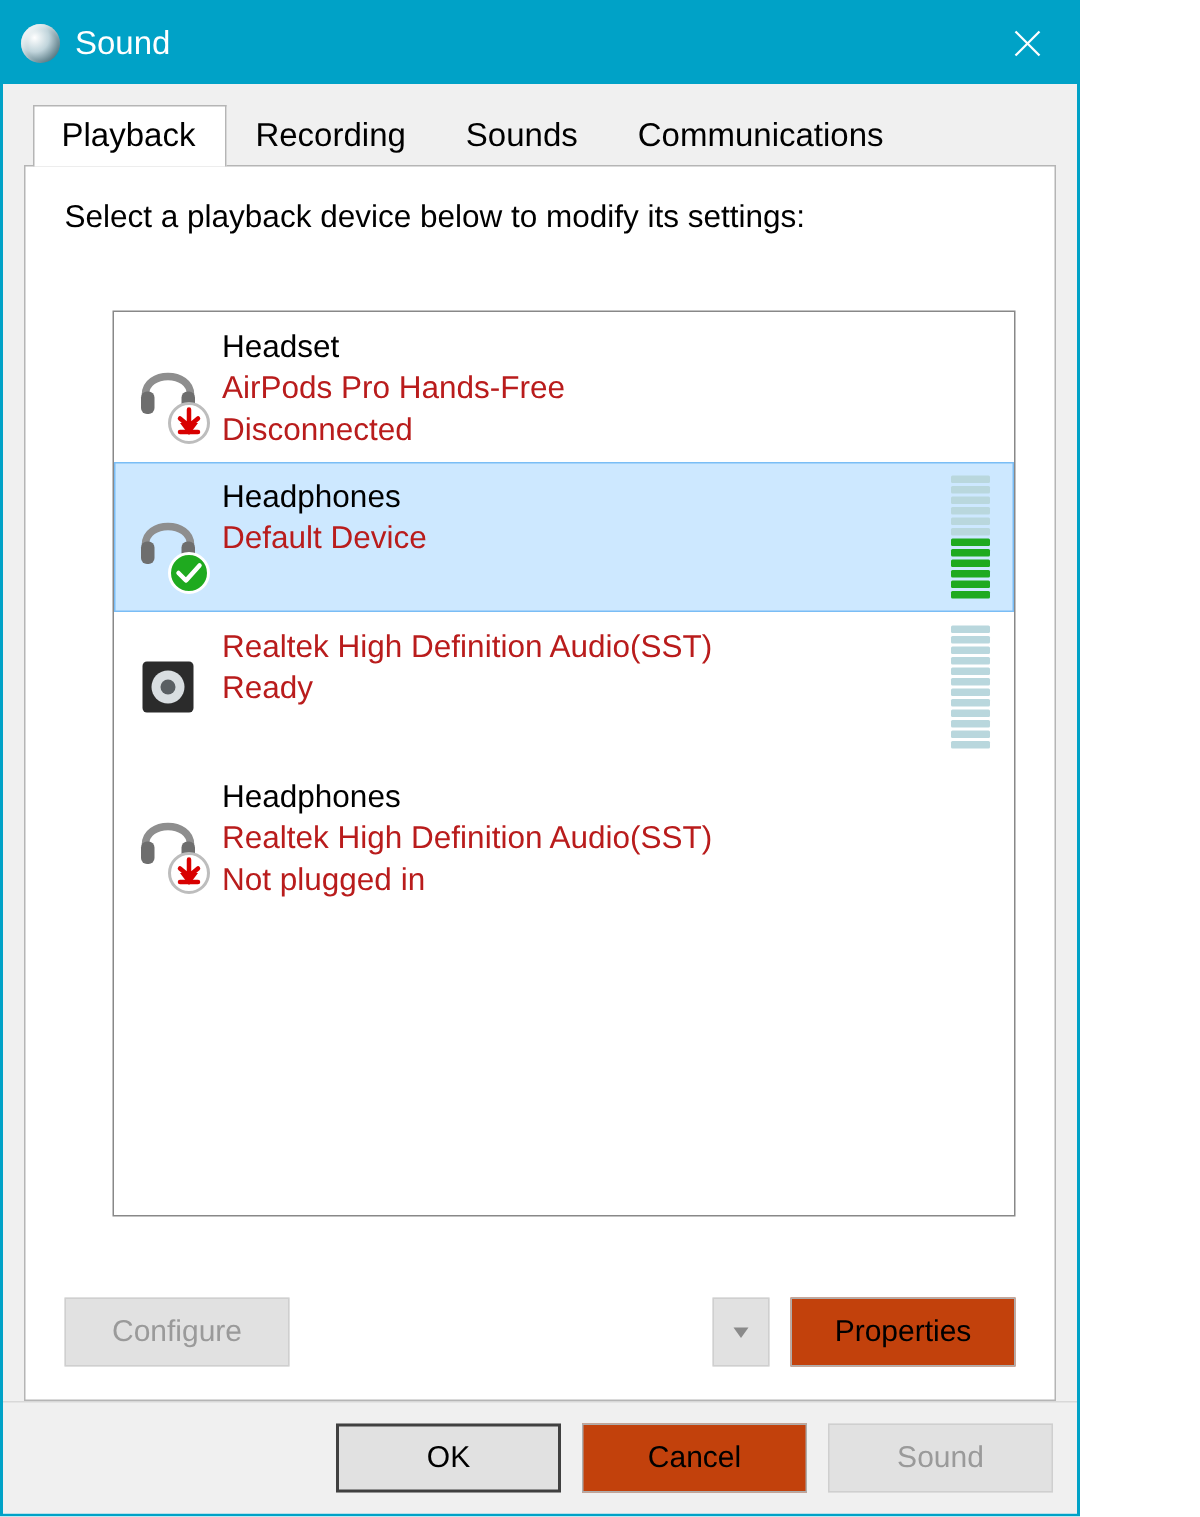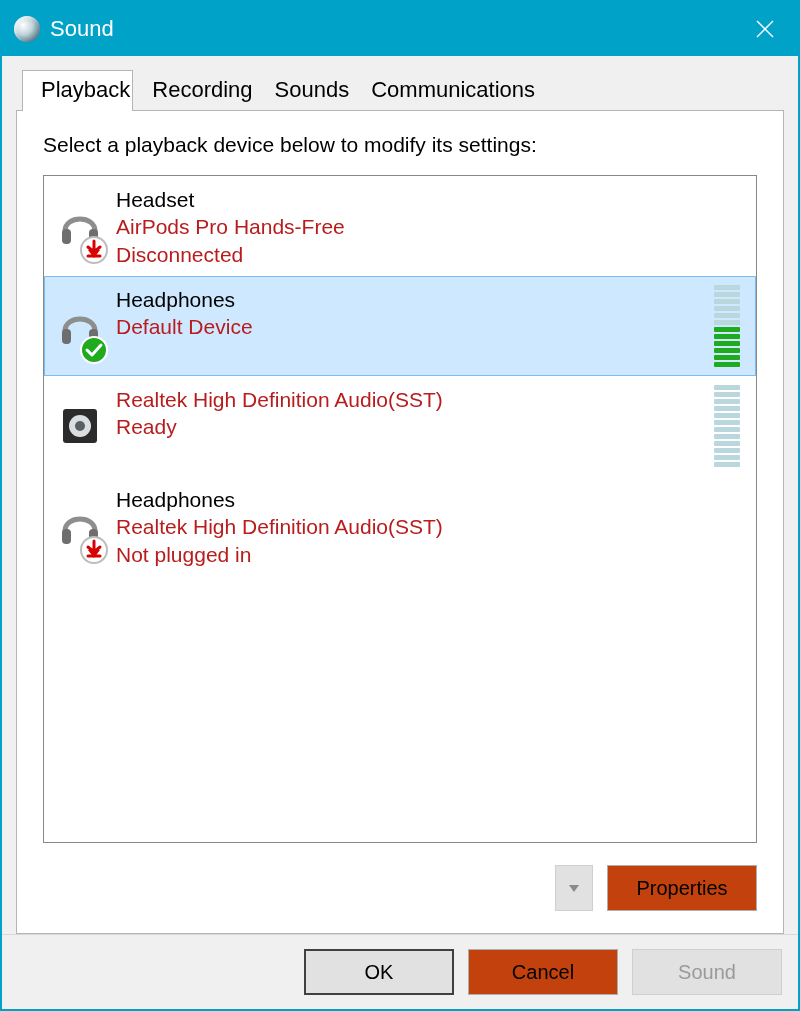--- a/index.html
+++ b/index.html
@@ -5,21 +5,21 @@
   * { box-sizing: border-box; }
   body {
     margin: 0;
     font-family: "Segoe UI", Tahoma, sans-serif;
     background: #fff;
     width: 800px;
     height: 1011px;
     overflow: hidden;
   }
   .window {
-    width: 800px;
+    width: 720px;
     height: 1011px;
     border: 2px solid #00a2c7;
     display: flex;
     flex-direction: column;
     background: #fff;
   }
   .titlebar {
     height: 54px;
     background: #00a2c7;
     display: flex;
@@ -49,53 +49,54 @@
     display:flex; flex-direction:column;
   }
 
   .tabstrip {
     display:flex;
     align-items:flex-end;
     margin-bottom:-1px;
     padding-left: 6px;
   }
   .tab {
-    padding: 6px 2px 8px 18px;
+    padding: 6px 20px 8px 18px;
     font-size: 22px;
     color:#000;
     border: 1px solid transparent;
     border-bottom: none;
     cursor:pointer;
     position:relative;
   }
   .tab.active {
     background:#fff;
     border-color:#b5b5b5;
     z-index:2;
   }
 
   .tabpanel {
     background:#fff;
     border:1px solid #b5b5b5;
     flex:1;
     padding: 22px 26px 22px 26px;
-    display:flex; flex-direction:column;
+    display:flex; flex-direction:column;gap:32px;
   }
 
   .instruction {
     font-size: 21px;
     color:#000;
     margin-bottom: 18px;
   }
 
   .device-list {
     border:1px solid #888;
     flex:1;
     overflow:auto;
     background:#fff;
+    margin-left:32px;
   }
 
   .device-row {
     display:flex;
     align-items:flex-start;
     padding: 8px 12px 8px 8px;
     cursor:pointer;
     border-bottom: none;
     position:relative;
   }
@@ -302,20 +303,21 @@
     <div class="device-text">
       <div class="device-title">Headphones</div>
       <div class="device-sub">Realtek High Definition Audio(SST)</div>
       <div class="device-sub">Not plugged in</div>
     </div>
 
   </div>
         </div>
 
       <div class="tabpanel-buttons">
+        <div class="win-btn disabled">Configure</div>
         <div class="spacer"></div>
         <div class="split-btn">
           <div class="win-btn disabled drop">
             <svg width="14" height="14" viewBox="0 0 14 14">
               <polygon points="2,4 12,4 7,11" fill="#8a8a8a"></polygon>
             </svg>
           </div>
         </div>
         <div class="win-btn">Properties</div>
       </div>

